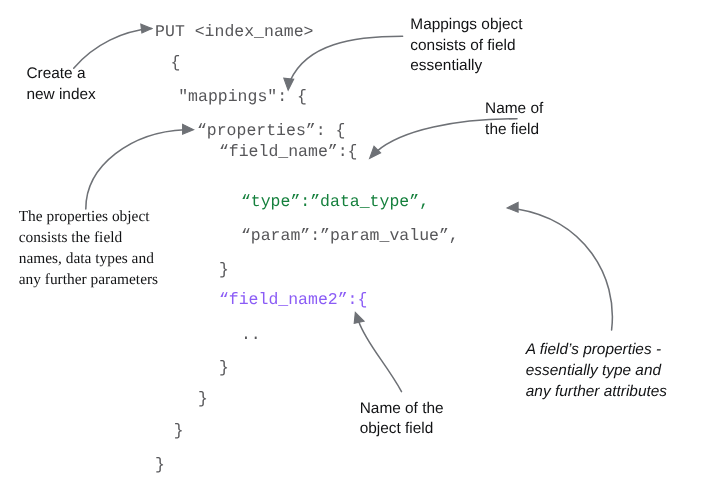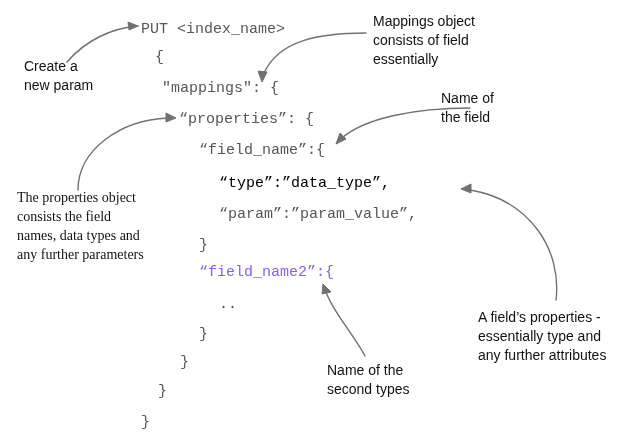--- a/index.html
+++ b/index.html
@@ -61,44 +61,44 @@
         <path d="M 365,356 C 352,332 333,312 326,292" stroke="#6e7176" stroke-width="1.4" fill="none" stroke-linecap="round"></path>
         <path d="M 323,284 L 331,292 L 322,294 Z" fill="#6e7176" stroke="#6e7176" stroke-width="1"></path>
       </g>
   </svg>
 
   <div id="code-block">
       <div class="code-line" style="left: 141px; top: 22px; color: rgb(87, 87, 90);">PUT &lt;index_name&gt;</div>
       <div class="code-line" style="left: 155px; top: 50px; color: rgb(87, 87, 90);">{</div>
       <div class="code-line" style="left: 162px; top: 81px; color: rgb(87, 87, 90);">"mappings": {</div>
       <div class="code-line" style="left: 179px; top: 112px; color: rgb(87, 87, 90); text-align: right;">“properties”: {</div>
-      <div class="code-line" style="left: 199px; top: 143px; color: rgb(87, 87, 90);">“field_name”:{</div>
-      <div class="code-line" style="left: 219px; top: 176px; color: #000000;">“type”:”data_type”,</div>
+      <div class="code-line" style="left: 199px; top: 131px; color: rgb(87, 87, 90);">“field_name”:{</div>
+      <div class="code-line" style="left: 219px; top: 176px; color: #15803d;">“type”:”data_type”,</div>
       <div class="code-line" style="left: 219px; top: 207px; color: rgb(87, 87, 90);">“param”:”param_value”,</div>
       <div class="code-line" style="left: 199px; top: 238px; color: rgb(87, 87, 90);">}</div>
       <div class="code-line" style="left: 199px; top: 265px; color: #8b5cf6;">“field_name2”:{</div>
       <div class="code-line" style="left: 219px; top: 297px; color: rgb(87, 87, 90);">..</div>
       <div class="code-line" style="left: 199px; top: 327px; color: rgb(87, 87, 90);">}</div>
       <div class="code-line" style="left: 180px; top: 355px; color: rgb(87, 87, 90);">}</div>
       <div class="code-line" style="left: 158px; top: 384px; color: rgb(87, 87, 90);">}</div>
       <div class="code-line" style="left: 141px; top: 415px; color: rgb(87, 87, 90);">}</div>
     </div>
 
   <div id="annotation-group">
       <div class="annotation" style="left: 24px; top: 57px; color: rgb(17, 18, 20);">Create a
-new param</div>
+new index</div>
       <div class="annotation" style="left: 373px; top: 12px; color: rgb(17, 18, 20);">Mappings  object
 consists  of  field
 essentially</div>
       <div class="annotation" style="left: 441px; top: 89px; color: rgb(17, 18, 20);">Name of
 the field</div>
       <div class="annotation" style="left: 17px; top: 188px; color: rgb(17, 18, 20); font-family: Liberation Serif, serif;">The properties object
 consists the field
 names, data types and
 any further parameters</div>
-      <div class="annotation" style="left: 478px; top: 308px; color: rgb(17, 18, 20);">A field’s properties -
+      <div class="annotation" style="left: 478px; top: 308px; color: rgb(17, 18, 20); font-style: italic;">A field’s properties -
 essentially type and
 any further attributes</div>
       <div class="annotation" style="left: 327px; top: 361px; color: rgb(17, 18, 20);">Name of the
-second types</div>
+object field</div>
     </div>
 
 </div>
 
 </body></html>

